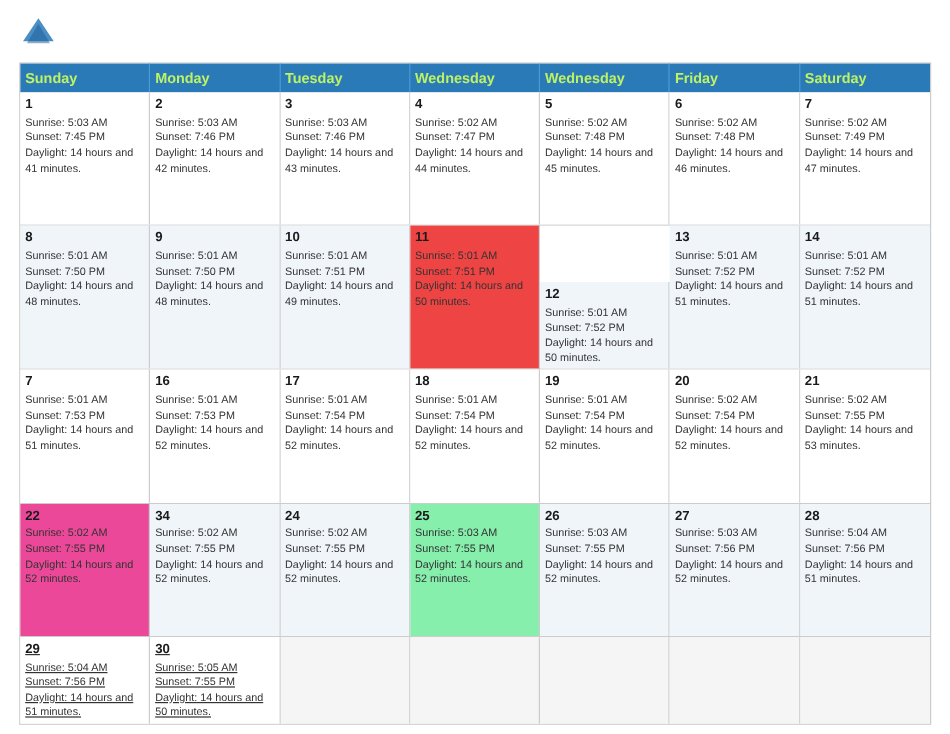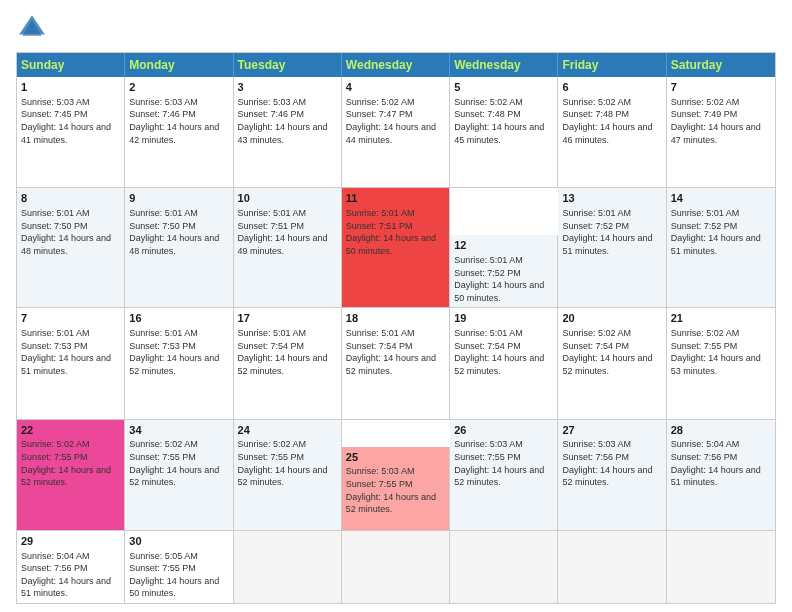--- a/index.html
+++ b/index.html
@@ -115,20 +115,21 @@
       display: block;
       margin-bottom: 1px;
     }
     .cell-text {
       font-size: 9px;
       color: #333;
       line-height: 1.4;
     }
     .last-row-cell {
       min-height: 55px;
+      text-decoration: underline;
     }
   </style>
 </head>
 <body>
 
 <div class="page">
   <div class="top-bar">
     <div class="logo">
       <svg class="logo-icon" viewBox="0 0 40 40">
         <polygon points="20,4 36,28 4,28" fill="#2a7ab8" opacity="0.85"></polygon>
@@ -252,21 +253,21 @@
             <div class="cell-text">Sunrise: 5:02 AM<br>Sunset: 7:55 PM<br>Daylight: 14 hours and 52 minutes.</div>
           </div>
           <div class="cal-cell" style="background: rgb(240, 245, 250);">
             <span class="day-num">34</span>
             <div class="cell-text">Sunrise: 5:02 AM<br>Sunset: 7:55 PM<br>Daylight: 14 hours and 52 minutes.</div>
           </div>
           <div class="cal-cell" style="background: rgb(240, 245, 250);">
             <span class="day-num">24</span>
             <div class="cell-text">Sunrise: 5:02 AM<br>Sunset: 7:55 PM<br>Daylight: 14 hours and 52 minutes.</div>
           </div>
-          <div class="cal-cell" style="background: #fca5a5; margin-top: 27px;">
+          <div class="cal-cell" style="background: #86efac;">
             <span class="day-num">25</span>
             <div class="cell-text">Sunrise: 5:03 AM<br>Sunset: 7:55 PM<br>Daylight: 14 hours and 52 minutes.</div>
           </div>
           <div class="cal-cell" style="background: rgb(240, 245, 250);">
             <span class="day-num">26</span>
             <div class="cell-text">Sunrise: 5:03 AM<br>Sunset: 7:55 PM<br>Daylight: 14 hours and 52 minutes.</div>
           </div>
           <div class="cal-cell" style="background: rgb(240, 245, 250);">
             <span class="day-num">27</span>
             <div class="cell-text">Sunrise: 5:03 AM<br>Sunset: 7:56 PM<br>Daylight: 14 hours and 52 minutes.</div>

